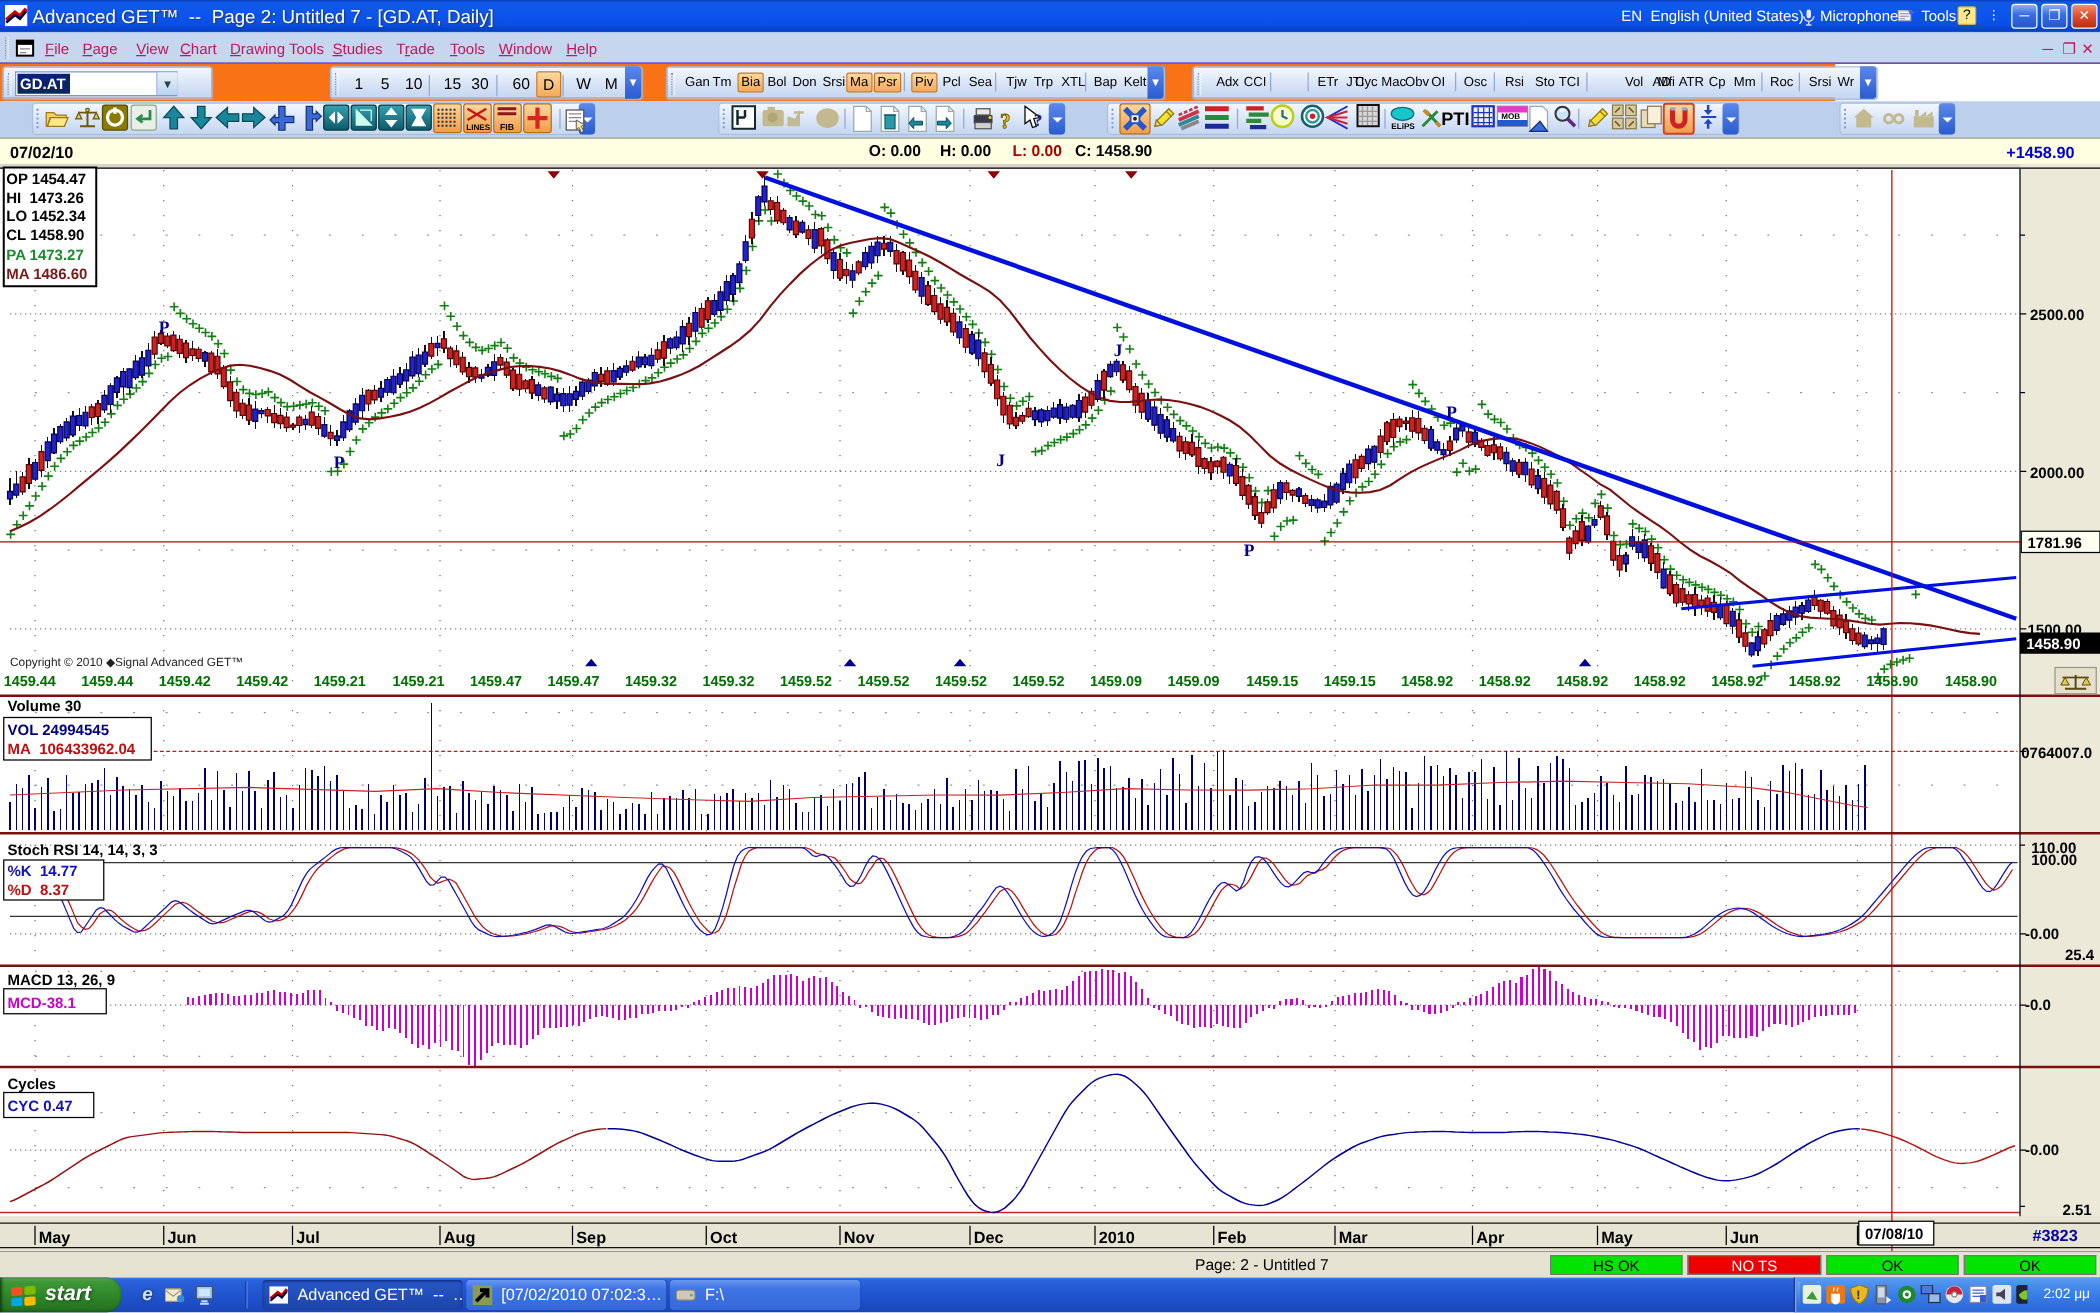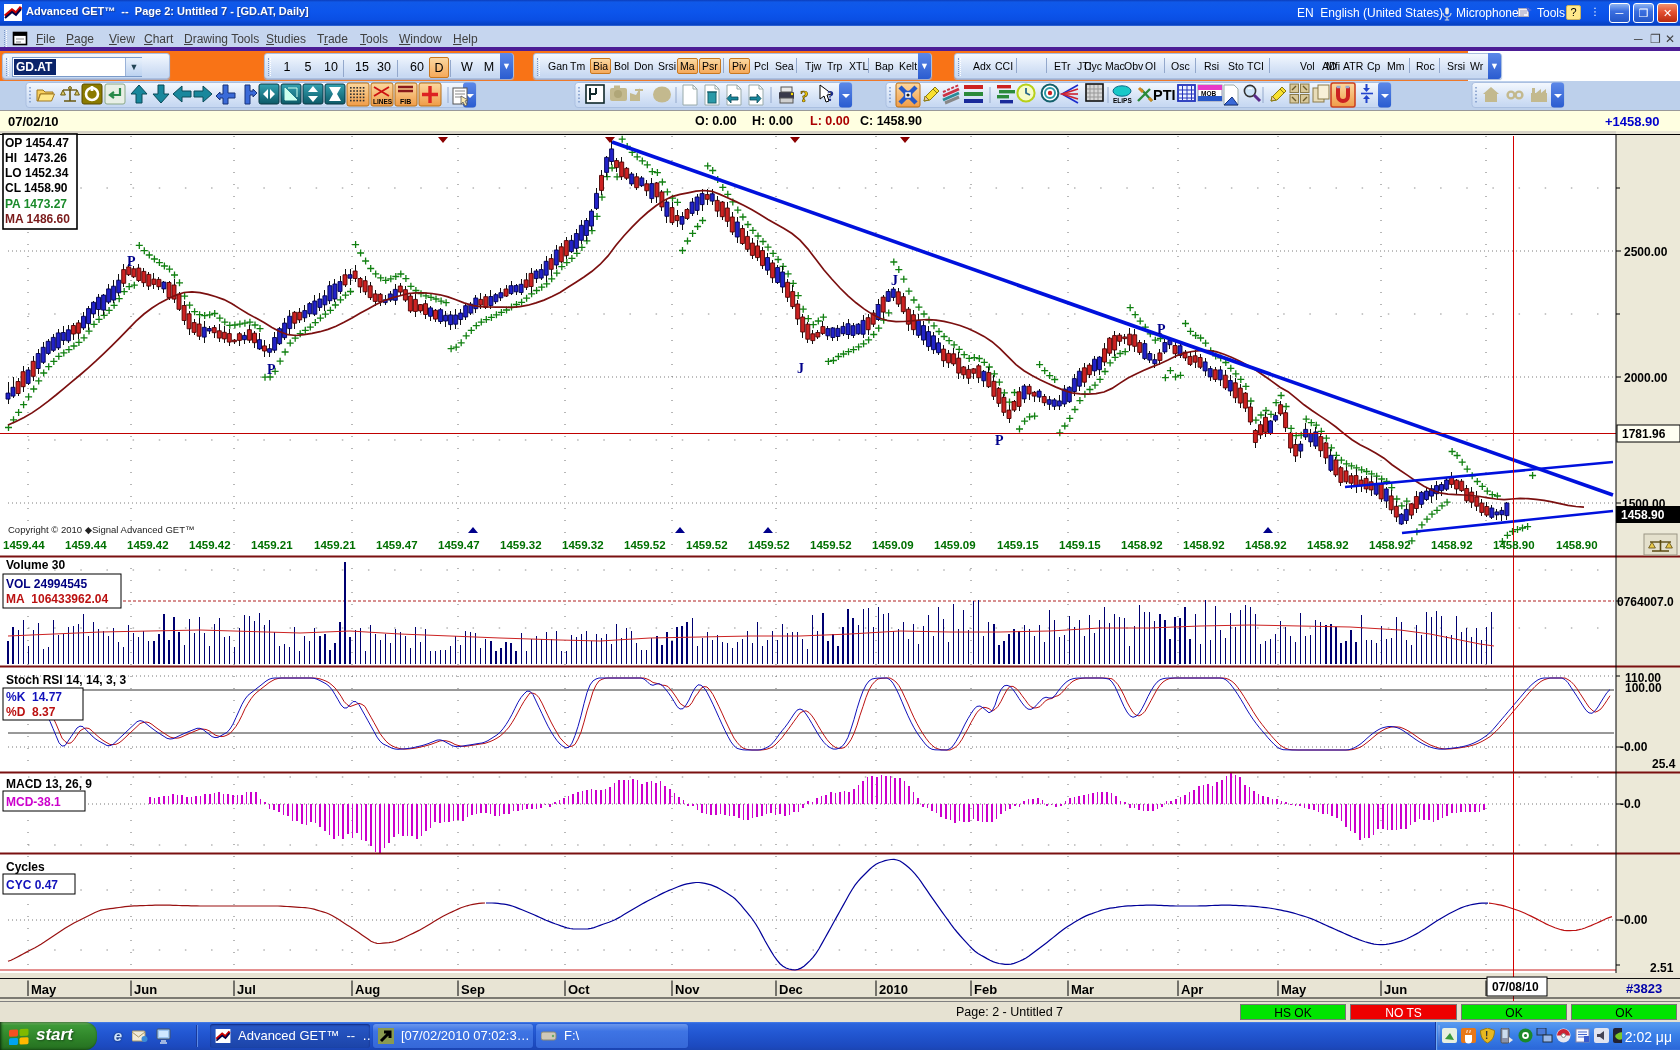--- a/index.html
+++ b/index.html
@@ -1,25 +1,25 @@
 <!DOCTYPE html>
 <html><head><meta charset="utf-8"><title>Advanced GET</title>
 <style>
 *{margin:0;padding:0;box-sizing:border-box}
 html,body{width:1680px;height:1050px;overflow:hidden}
 body{position:relative;font-family:"Liberation Sans",sans-serif;background:#fff;font-size:12px}
 .abs{position:absolute}
 .titlebar{left:0;top:0;width:1680px;height:26px;background:linear-gradient(180deg,#0b3dba 0%,#1059e8 8%,#0c55ec 45%,#0a4fe4 75%,#0640c0 96%,#4a7ae0 100%);color:#fff}
 .titlebar .ticon{left:4px;top:4px;width:18px;height:17px}
-.ttext{left:26px;top:5px;font-size:11px;font-weight:bold;color:#fff;text-shadow:1px 1px 1px #1a3a8a}
+.ttext{left:26px;top:5px;font-size:15px;font-weight:normal;color:#fff;text-shadow:1px 1px 1px #1a3a8a}
 .lang{color:#fff;font-size:12px;top:6px}
 .wbtn{top:3px;width:21px;height:20px;border-radius:3px;border:1px solid #fff;font-size:11px;color:#fff;text-align:center;line-height:18px}
 .wb-blue{background:linear-gradient(180deg,#8db3f2,#3b6fe0 40%,#2356c8)}
 .wb-red{background:linear-gradient(180deg,#f0926f,#e35031 45%,#b92b10)}
-.menubar{left:0;top:26px;width:1680px;height:25px;background:#c6d6ef;border-bottom:4px solid #4c1d95;color:#404040}
+.menubar{left:0;top:26px;width:1680px;height:25px;background:#c6d6ef;border-bottom:1px solid #4c1d95;color:#be185d}
 .menubar span.mi{position:absolute;top:6px;font-size:12px}
 .rowA{left:0;top:51px;width:1468px;height:30px;background:#f97316}
 .rowB{left:0;top:81px;width:1680px;height:29px;background:#bdd0eb}
 .tbg{position:absolute;background:linear-gradient(180deg,#f4f8fe,#dde8f8 45%,#c8d9f2 90%);border:1px solid #aabfe0;border-radius:3px;box-shadow:0 1px 1px #9db4da}
 .grip{position:absolute;width:3px;border-left:1px dotted #7a96c8;border-right:1px dotted #fff}
 .drop{position:absolute;width:13px;background:linear-gradient(180deg,#5c88e8,#2a5cd0);border-radius:0 3px 3px 0;color:#fff;text-align:center}
 .tfbtn{position:absolute;top:3px;height:21px;font-size:12.5px;color:#000;text-align:center;padding-top:3px}
 .tfsel{background:linear-gradient(180deg,#fbd8a0,#f5a95a);border:1px solid #c87820;border-radius:2px}
 .stx{position:absolute;top:9px;font-size:10.5px;color:#000}
 .stsel{background:linear-gradient(180deg,#fbd8a0,#f5a95a);border:1px solid #c87820;border-radius:2px;padding:1px 2px;margin:-2px}
@@ -726,14 +726,14 @@
         </g>
         <g transform="translate(152,0)">
           <rect width="15" height="15" rx="2" fill="#e0e4f0"></rect>
           <path d="M3 6h3l4-3v9l-4-3H3z" fill="#445"></path>
         </g>
         <g transform="translate(171,0)">
           <rect width="15" height="15" rx="2" fill="#223"></rect>
           <path d="M2 8c4-5 9-5 11 0-4 5-9 5-11 0z" fill="#7ac828"></path>
         </g>
       </svg>
-<span class="abs" style="right:8px;top:7px;font-size:14px">2:02 μμ</span>
+<span class="abs" style="right:8px;top:7px;font-size:11px">2:02 μμ</span>
 </div>
 </div>
 </body></html>

